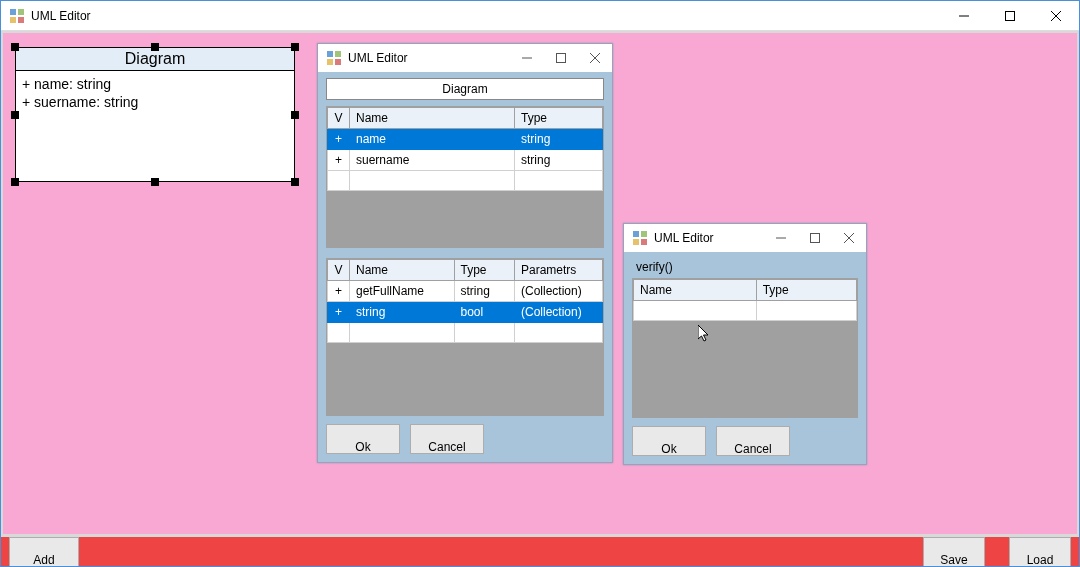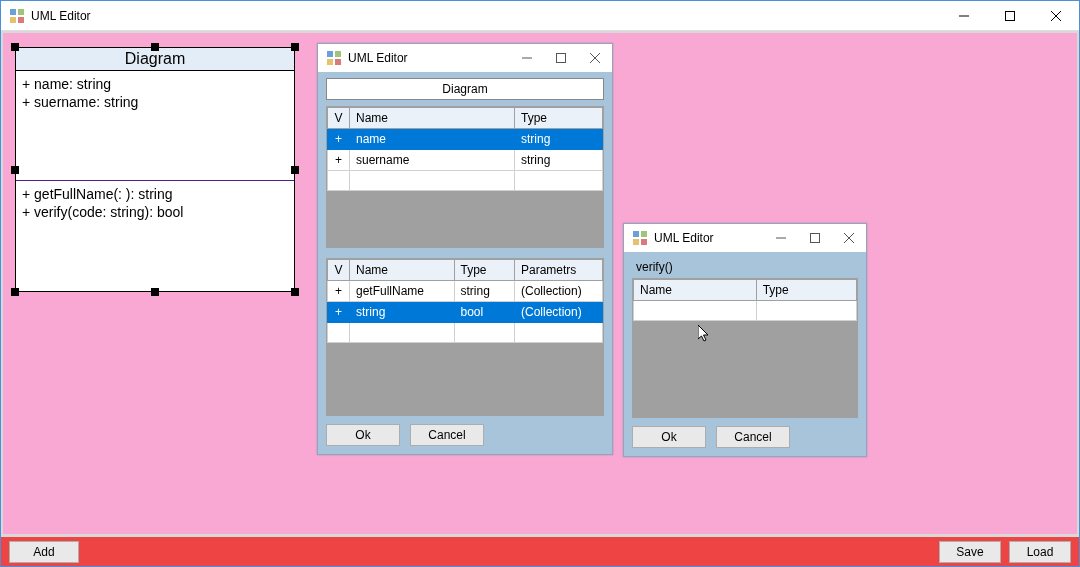--- a/index.html
+++ b/index.html
@@ -53,21 +53,21 @@
   }
   .uml-title {
     background: #e3edf7;
     border-bottom: 1px solid #000;
     text-align: center;
     padding: 2px 0;
     font-size: 16px;
   }
   .uml-section {
     min-height: 110px;
-    border-bottom: 1px solid #4c1d95;
+    border-bottom: 3px solid #4c1d95;
     padding: 4px 6px;
   }
   .uml-section:last-child { border-bottom: none; }
   .uml-line { padding: 1px 0; }
   .handle {
     position: absolute;
     width: 8px; height: 8px;
     background: #000;
   }
   
@@ -121,41 +121,41 @@
   }
   .gridfill {
     background: #a0a0a0;
     height: 56px;
   }
   .col-v { width: 22px; text-align:center !important; }
   
   .btn {
     background: #e9e9e9;
     border: 1px solid #adadad;
-    padding: 2px 10px;
+    padding: 14px 10px;
     min-width: 74px;
     text-align: center;
     font-size: 12px;
     height: 22px;
     line-height: 16px;
     display:inline-block;
   }
   .btnrow { margin-top: 8px; display:flex; gap:10px; }
   
   .bottombar {
     position:absolute;
     left:0; right:0; bottom:0;
     height: 30px;
     background: #ef4444;
     border-top: 1px solid #d9d9d9;
     display:flex;
     align-items:center;
     padding: 0 8px;
   }
-  .bottombar .right { margin-left:auto; display:flex; gap:8px; }
+  .bottombar .right { margin-left:auto; display:flex; gap:24px; }
   
   .cursor-overlay {
     position:absolute;
     pointer-events:none;
   }
   .methodlabel { padding: 2px 4px 4px; font-size:12px; }
   .gridfill-sm { background:#a0a0a0; height: 96px; }
   .grid-wrap { border:1px solid #a0a0a0; }
 </style>
 </head>
@@ -194,24 +194,20 @@
 
 <div class="canvas">
 
   <div class="uml-wrap">
     <div class="uml-box">
       <div class="uml-title">Diagram</div>
       <div class="uml-section">
         <div class="uml-line">+ name: string</div>
         <div class="uml-line">+ suername: string</div>
       </div>
-      <div class="uml-section">
-        <div class="uml-line">+ getFullName(: ): string</div>
-        <div class="uml-line">+ verify(code: string): bool</div>
-      </div>
     </div>
 
     <div class="handle" style="top:-4px;left:-4px"></div>
     <div class="handle" style="top:-4px;left:calc(50% - 4px)"></div>
     <div class="handle" style="top:-4px;right:-4px"></div>
     <div class="handle" style="top:calc(50% - 4px);left:-4px"></div>
     <div class="handle" style="top:calc(50% - 4px);right:-4px"></div>
     <div class="handle" style="bottom:-4px;left:-4px"></div>
     <div class="handle" style="bottom:-4px;left:calc(50% - 4px)"></div>
     <div class="handle" style="bottom:-4px;right:-4px"></div>

